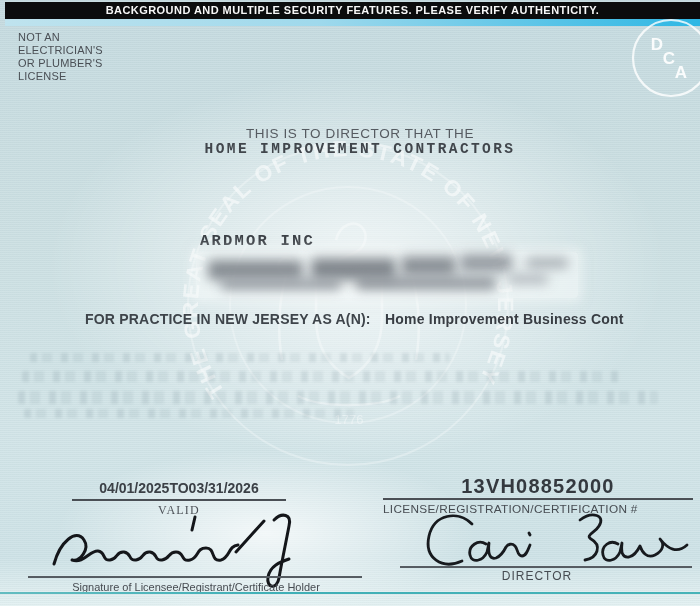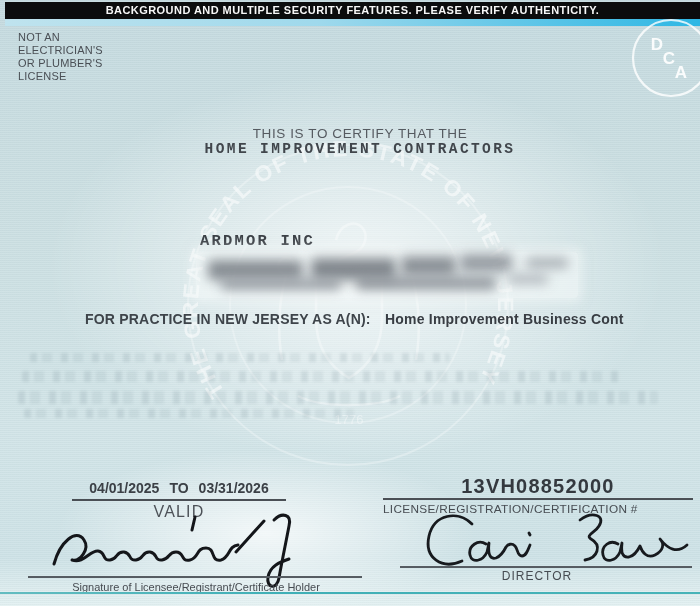--- a/index.html
+++ b/index.html
@@ -37,23 +37,23 @@
   .blob{position:absolute;border-radius:3px;filter:blur(6px);opacity:.85;}
   
   .practice-label{left:85px;top:311px;font-size:14px;font-weight:bold;color:#3e444a;letter-spacing:.2px;text-align:right;}
   .practice-value{left:385px;top:311px;font-size:14px;font-weight:bold;color:#383d43;letter-spacing:.2px;}
   
   .ghost{border-radius:2px;filter:blur(1.6px);opacity:.42;
     background:repeating-linear-gradient(90deg, rgba(105,128,138,.38) 0 7px, rgba(105,128,138,0) 7px 12px,
       rgba(105,128,138,.24) 12px 22px, rgba(105,128,138,0) 22px 31px);}
   
   .valid-block{left:70px;top:479px;width:218px;text-align:center;}
-  .dates{display:inline-flex;gap:10px;font-size:14px;font-weight:bold;color:#3b4046;
+  .dates{display:inline-flex;font-size:14px;font-weight:bold;color:#3b4046;
     padding:0 4px 3px 4px;border-bottom:2px solid #4a4f55;min-width:206px;justify-content:center;}
-  .valid-caption{margin-top:2px;font-size:16px;letter-spacing:1.2px;color:#4d5258;}
+  .valid-caption{margin-top:2px;font-size:12px;letter-spacing:1.2px;color:#4d5258;font-family:Liberation Serif, serif;}
   
   .license-block{left:383px;top:475px;width:310px;}
   .license-number{text-align:center;font-size:20px;font-weight:bold;letter-spacing:1.2px;
     color:#34393f;border-bottom:2px solid #4a4f55;padding-bottom:0;}
   .license-caption{margin-top:2px;font-size:11.8px;color:#474c52;letter-spacing:.3px;}
   
   .sig{overflow:visible;}
   .sigline{height:2px;background:#565c62;}
   .sig-caption-left{left:30px;width:332px;top:581px;text-align:center;font-size:11px;color:#474c52;}
   .sig-caption-right{left:432px;width:210px;top:569px;text-align:center;font-size:12px;
@@ -111,21 +111,21 @@
     <circle cx="71" cy="48" r="38" fill="none" stroke="rgba(255,255,255,0.8)" stroke-width="2.2"></circle>
     <g font-family="Liberation Sans, sans-serif" font-weight="bold" font-size="17" fill="#ffffff" opacity="0.92" text-anchor="middle">
       <text x="57" y="40">D</text>
       <text x="69" y="54">C</text>
       <text x="81" y="68">A</text>
     </g>
   </svg>
 
 
   <div class="abs certify">
-    <div class="certify-intro">THIS IS TO CERTIFY THAT THE</div>
+    <div class="certify-intro">THIS IS TO DIRECTOR THAT THE</div>
     <div class="certify-type">HOME IMPROVEMENT CONTRACTORS</div>
   </div>
 
   <div class="abs licensee">ARDMOR INC</div>
   <div class="abs redacted">
     <div class="blob" style="left:12px;top:8px;width:95px;height:20px;background:#767c83;"></div>
     <div class="blob" style="left:115px;top:6px;width:85px;height:22px;background:#6e747b;"></div>
     <div class="blob" style="left:205px;top:4px;width:55px;height:20px;background:#7a8087;"></div>
     <div class="blob" style="left:264px;top:2px;width:52px;height:18px;background:#888e95;"></div>
     <div class="blob" style="left:330px;top:6px;width:42px;height:10px;background:#9aa0a6;"></div>

